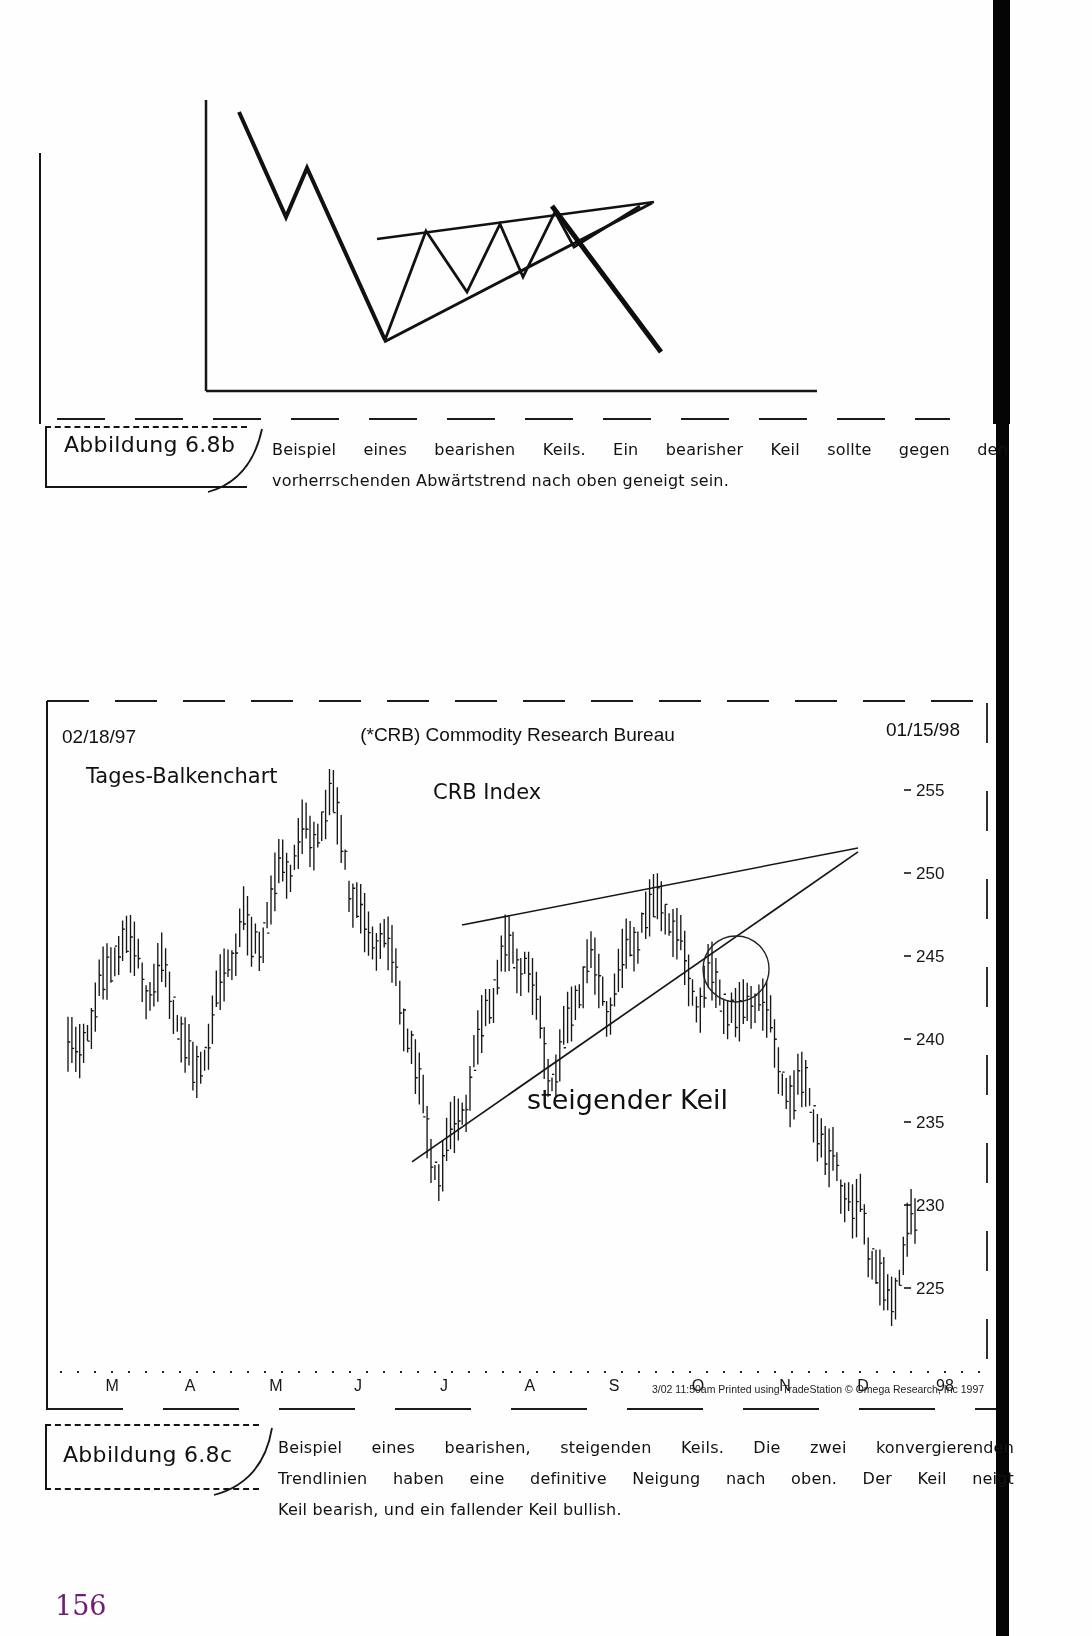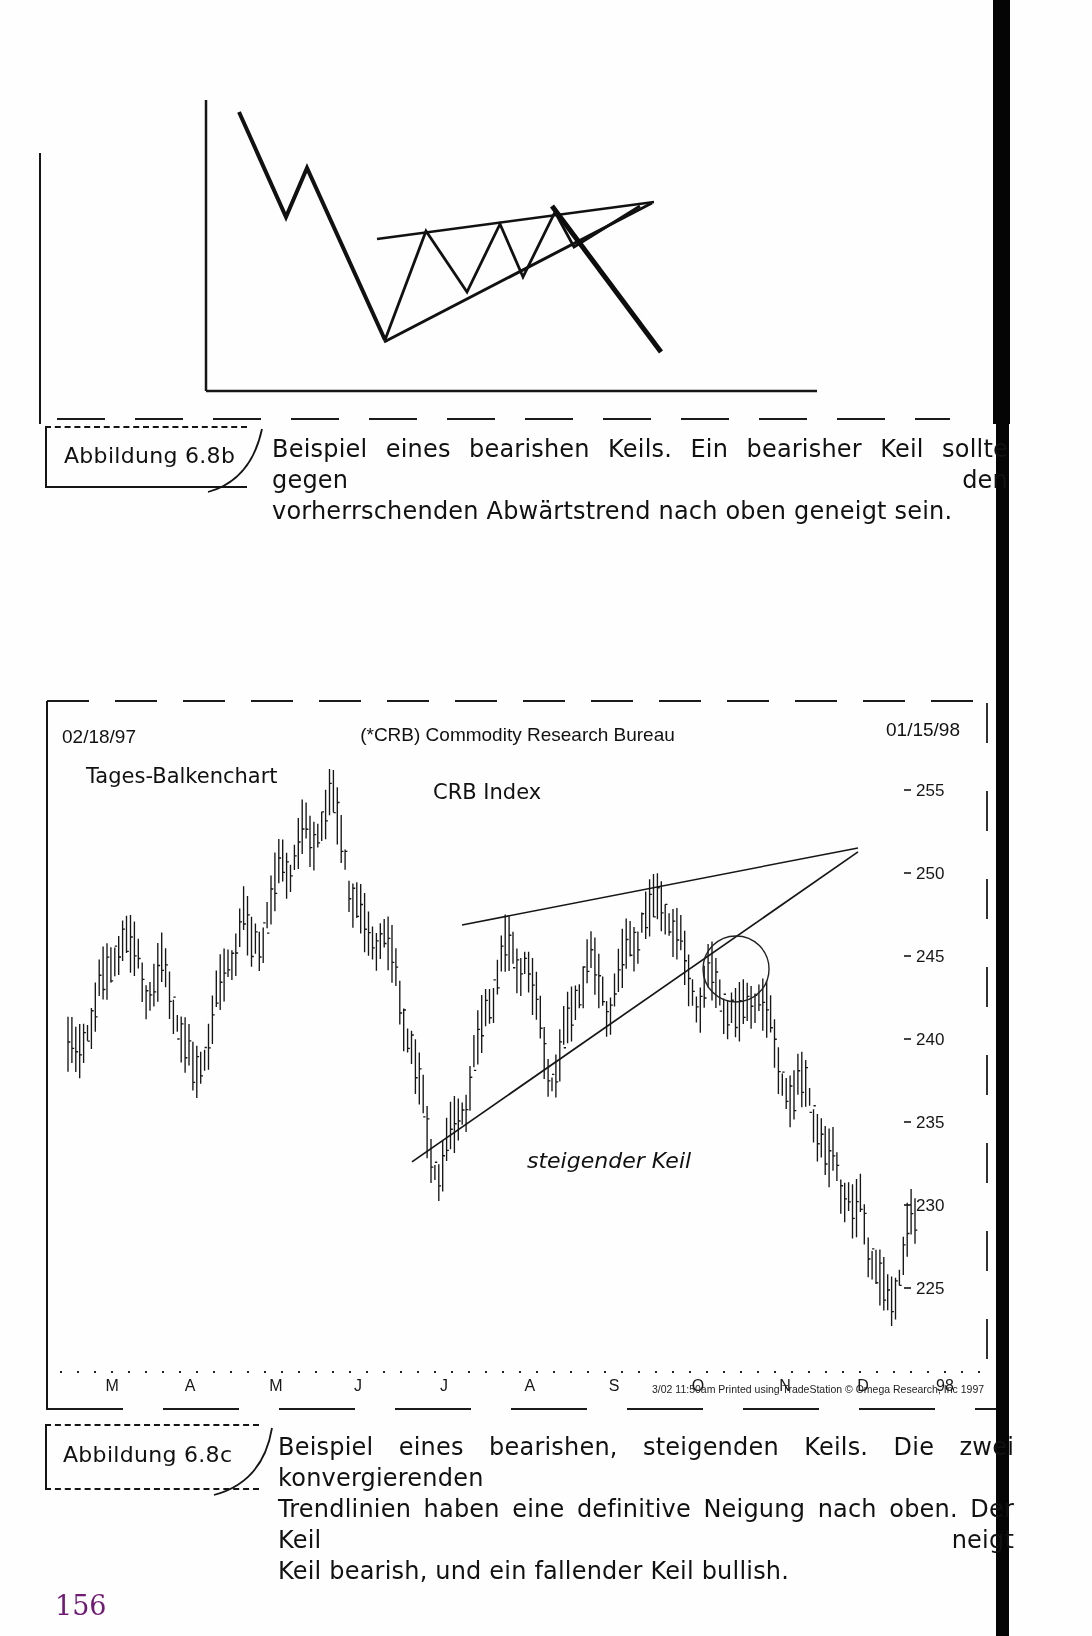--- a/index.html
+++ b/index.html
@@ -2,21 +2,21 @@
 <html><head>
 <meta charset="utf-8">
 <style>
   html,body{margin:0;padding:0;background:#e8e8e8;}
   .page{position:relative;width:1092px;height:1636px;background:#fefefe;overflow:hidden;
         font-family:"DejaVu Sans",sans-serif;color:#111;}
   .abs{position:absolute;}
   .decor,.chartsvg{position:absolute;left:0;top:0;pointer-events:none;}
   .book{font-family:"DejaVu Sans",sans-serif;}
   .chart-text{font-family:"Liberation Sans",sans-serif;}
-  .caption{line-height:31px;font-size:24px;letter-spacing:0.2px;}
+  .caption{line-height:31px;font-size:16px;letter-spacing:0.2px;}
   .caption .jl{text-align:justify;text-align-last:justify;}
   .capbox-label{font-size:22px;letter-spacing:0.3px;}
   .capbox-b{left:45px;top:426px;width:200px;height:58px;
             border-left:2px solid #151515;border-top:2px dashed #151515;border-bottom:2px solid #151515;}
   .capbox-c{left:45px;top:1424px;width:212px;height:62px;
             border-left:2px solid #151515;border-top:2px dashed #151515;border-bottom:2px dashed #151515;}
   .scanbar{background:#050505;}
   .pageno{font-family:"DejaVu Serif",serif;font-size:27px;color:#701a75;}
 </style>
 </head>
@@ -38,33 +38,33 @@
     <path d="M 57 419 H 950" stroke="#1b1b1b" stroke-width="2" stroke-dasharray="48 30" fill="none"></path>
     <path d="M 262 429 Q 251 480 208 492" stroke="#151515" stroke-width="1.8" fill="none"></path>
     <path d="M 47 701 H 990" stroke="#1b1b1b" stroke-width="2" stroke-dasharray="42 26" fill="none"></path>
     <path d="M 47 701 V 1410" stroke="#151515" stroke-width="2" fill="none"></path>
     <path d="M 987 703 V 1360" stroke="#1b1b1b" stroke-width="1.8" stroke-dasharray="40 48" fill="none"></path>
     <path d="M 47 1409 H 996" stroke="#1b1b1b" stroke-width="2" stroke-dasharray="76 40" fill="none"></path>
     <path d="M 272 1428 Q 263 1482 214 1495" stroke="#151515" stroke-width="1.8" fill="none"></path>
   </svg>
 
   <div class="abs capbox-b">
-    <div class="abs capbox-label" style="left:17px;top:15px;">Abbildung 6.8b</div>
+    <div class="abs capbox-label" style="left:17px;top:4px;">Abbildung 6.8b</div>
   </div>
   <div class="abs caption book" style="left:272px;top:434px;width:736px;">
     <div class="jl">Beispiel eines bearishen Keils. Ein bearisher Keil sollte gegen den</div>
     <div>vorherrschenden Abwärtstrend nach oben geneigt sein.</div>
   </div>
 
   <div class="abs chart-text" style="left:62px;top:726px;font-size:19px;">02/18/97</div>
   <div class="abs chart-text" style="left:47px;top:724px;width:941px;text-align:center;font-size:19px;">(*CRB) Commodity Research Bureau</div>
   <div class="abs chart-text" style="left:886px;top:719px;font-size:19px;">01/15/98</div>
   <div class="abs book" style="left:86px;top:764px;font-size:21px;">Tages-Balkenchart</div>
   <div class="abs book" style="left:398px;top:780px;font-size:21px;margin-left:35px;">CRB Index</div>
-  <div class="abs book" style="left:527px;top:1148px;font-size:22px;font-style:italic;">steigender Keil</div>
+  <div class="abs book" style="left:527px;top:1084px;font-size:27px;">steigender Keil</div>
   <div class="abs chart-text" style="left:652px;top:1383px;font-size:10.5px;color:#222;">3/02 11:50am Printed using TradeStation © Omega Research, Inc  1997</div>
 
   <svg id="chart-svg" class="chartsvg" width="1092" height="1636" viewBox="0 0 1092 1636">
       <path d="M68.0 1016.7V1071.7M68.0 1042.0h2.3M71.9 1016.9V1063.1M71.9 1048.4h2.3M75.8 1026.7V1071.9M75.8 1051.7h2.3M79.7 1024.1V1078.3M79.7 1054.9h2.3M83.6 1023.8V1063.0M83.6 1032.6h2.3M87.5 1025.1V1040.8M87.5 1041.1h2.3M91.4 1007.9V1048.9M91.4 1010.7h2.3M95.3 982.4V1031.8M95.3 1016.8h2.3M99.2 959.6V996.0M99.2 975.2h2.3M103.1 946.6V999.6M103.1 989.5h2.3M107.0 943.3V999.8M107.0 957.1h2.3M110.9 947.3V982.8M110.9 980.8h2.3M114.8 947.6V976.2M114.8 946.1h2.3M118.7 935.9V975.1M118.7 957.0h2.3M122.6 920.6V960.9M122.6 929.1h2.3M126.5 915.8V953.0M126.5 951.3h2.3M130.5 914.9V972.7M130.5 937.0h2.3M134.4 921.4V976.1M134.4 955.9h2.3M138.3 938.7V968.6M138.3 958.5h2.3M142.2 962.4V1002.0M142.2 979.3h2.3M146.1 985.3V1019.3M146.1 990.7h2.3M150.0 982.0V1010.7M150.0 994.8h2.3M153.9 963.7V1006.5M153.9 991.8h2.3M157.8 943.1V1001.7M157.8 965.5h2.3M161.7 932.5V982.0M161.7 970.3h2.3M165.6 948.3V987.2M165.6 964.9h2.3M169.5 971.4V1019.1M169.5 1001.4h2.3M173.4 999.8V1034.1M173.4 997.1h2.3M177.3 1015.1V1031.7M177.3 1039.0h2.3M181.2 1016.6V1062.6M181.2 1023.9h2.3M185.1 1017.3V1072.8M185.1 1057.7h2.3M189.0 1024.1V1065.6M189.0 1040.9h2.3M192.9 1041.8V1090.6M192.9 1082.4h2.3M196.8 1045.8V1098.0M196.8 1056.6h2.3M200.7 1051.8V1083.7M200.7 1075.8h2.3M204.6 1049.7V1070.8M204.6 1047.5h2.3M208.5 1023.7V1069.7M208.5 1047.8h2.3M212.4 995.5V1044.0M212.4 1014.8h2.3M216.3 970.4V1007.0M216.3 1003.1h2.3M220.2 954.2V1010.1M220.2 982.2h2.3M224.1 948.5V1001.5M224.1 973.1h2.3M228.0 949.6V977.0M228.0 969.9h2.3M231.9 950.3V979.9M231.9 953.2h2.3M235.8 933.6V976.0M235.8 953.0h2.3M239.7 908.4V946.9M239.7 921.8h2.3M243.6 886.2V930.0M243.6 924.0h2.3M247.5 896.1V955.6M247.5 914.8h2.3M251.5 916.8V966.8M251.5 956.5h2.3M255.4 923.5V953.8M255.4 931.8h2.3M259.3 931.8V971.1M259.3 957.0h2.3M263.2 927.6V962.9M263.2 922.8h2.3M267.1 901.9V928.2M267.1 933.1h2.3M271.0 875.5V924.6M271.0 889.0h2.3M274.9 852.4V911.3M274.9 893.3h2.3M278.8 839.1V883.2M278.8 858.0h2.3M282.7 839.5V881.4M282.7 872.4h2.3M286.6 852.8V898.7M286.6 861.9h2.3M290.5 864.8V891.9M290.5 875.8h2.3M294.4 844.7V869.9M294.4 855.9h2.3M298.3 817.9V869.0M298.3 842.0h2.3M302.2 799.5V853.9M302.2 829.0h2.3M306.1 802.5V838.6M306.1 829.2h2.3M310.0 815.7V866.9M310.0 847.6h2.3M313.9 821.7V870.5M313.9 834.6h2.3M317.8 823.8V847.5M317.8 842.8h2.3M321.7 811.8V841.1M321.7 811.8h2.3M325.6 789.8V839.3M325.6 820.8h2.3M329.5 769.0V815.3M329.5 783.3h2.3M333.4 769.9V812.3M333.4 812.6h2.3M337.3 787.2V844.4M337.3 802.5h2.3M341.2 814.9V863.0M341.2 851.3h2.3M345.1 849.6V869.7M345.1 851.3h2.3M349.0 880.8V912.0M349.0 898.7h2.3M352.9 883.5V927.8M352.9 888.2h2.3M356.8 882.3V918.0M356.8 916.3h2.3M360.7 883.9V933.5M360.7 904.5h2.3M364.6 892.9V952.3M364.6 929.2h2.3M368.5 911.6V955.7M368.5 932.6h2.3M372.5 926.6V959.4M372.5 947.8h2.3M376.4 932.9V970.8M376.4 940.9h2.3M380.3 923.3V958.9M380.3 933.7h2.3M384.2 919.0V947.4M384.2 943.5h2.3M388.1 916.4V970.3M388.1 938.3h2.3M392.0 925.1V982.7M392.0 962.3h2.3M395.9 948.2V985.9M395.9 967.1h2.3M399.8 980.7V1024.6M399.8 1013.0h2.3M403.7 1008.6V1051.2M403.7 1010.0h2.3M407.6 1028.4V1052.5M407.6 1048.3h2.3M411.5 1030.7V1064.1M411.5 1035.0h2.3M415.4 1039.2V1094.0M415.4 1077.7h2.3M419.3 1052.6V1104.5M419.3 1068.8h2.3M423.2 1074.8V1113.2M423.2 1116.8h2.3M427.1 1106.0V1158.3M427.1 1118.9h2.3M431.0 1139.1V1183.0M431.0 1167.1h2.3M434.9 1164.9V1179.9M434.9 1162.2h2.3M438.8 1164.3V1200.9M438.8 1185.8h2.3M442.7 1139.9V1191.5M442.7 1155.7h2.3M446.6 1117.8V1161.0M446.6 1150.4h2.3M450.5 1101.8V1149.3M450.5 1129.2h2.3M454.4 1096.1V1153.1M454.4 1123.7h2.3M458.3 1098.6V1140.4M458.3 1121.0h2.3M462.2 1102.5V1124.8M462.2 1110.0h2.3M466.1 1094.7V1131.9M466.1 1109.6h2.3M470.0 1066.0V1110.8M470.0 1077.2h2.3M473.9 1034.9V1067.3M473.9 1070.3h2.3M477.8 1010.3V1064.4M477.8 1029.4h2.3M481.7 995.1V1052.9M481.7 1035.7h2.3M485.6 989.1V1026.3M485.6 1000.4h2.3M489.5 989.1V1023.8M489.5 1017.7h2.3M493.5 987.9V1023.0M493.5 979.9h2.3M497.4 959.8V994.4M497.4 987.8h2.3M501.3 935.4V971.5M501.3 946.1h2.3M505.2 914.4V971.8M505.2 954.9h2.3M509.1 916.3V970.9M509.1 935.2h2.3M513.0 931.8V963.8M513.0 967.7h2.3M516.9 948.5V993.3M516.9 959.9h2.3M520.8 958.0V996.0M520.8 973.8h2.3M524.7 951.7V974.1M524.7 958.3h2.3M528.6 951.7V992.6M528.6 974.0h2.3M532.5 958.1V1014.9M532.5 985.1h2.3M536.4 971.7V1019.7M536.4 999.4h2.3M540.3 995.8V1038.5M540.3 1028.2h2.3M544.2 1027.0V1078.9M544.2 1043.6h2.3M548.1 1059.1V1096.8M548.1 1080.9h2.3M552.0 1077.4V1091.2M552.0 1074.3h2.3M555.9 1054.5V1097.5M555.9 1081.8h2.3M559.8 1029.2V1081.4M559.8 1041.8h2.3M563.7 1005.9V1044.8M563.7 1047.7h2.3M567.6 991.7V1043.2M567.6 1008.1h2.3M571.5 986.4V1041.5M571.5 1025.1h2.3M575.4 985.5V1020.1M575.4 990.3h2.3M579.3 984.3V1008.3M579.3 1004.8h2.3M583.2 966.3V1008.2M583.2 967.0h2.3M587.1 939.2V983.2M587.1 971.3h2.3M591.0 931.2V968.1M591.0 949.7h2.3M594.9 937.5V994.8M594.9 974.9h2.3M598.8 953.8V1008.3M598.8 975.7h2.3M602.7 976.4V1005.8M602.7 1001.6h2.3M606.6 1001.1V1036.7M606.6 1011.6h2.3M610.5 997.4V1034.8M610.5 1005.1h2.3M614.5 973.6V1006.5M614.5 994.0h2.3M618.4 948.8V992.0M618.4 969.8h2.3M622.3 928.8V988.1M622.3 964.7h2.3M626.2 918.5V968.8M626.2 939.5h2.3M630.1 921.0V956.5M630.1 955.2h2.3M634.0 926.9V971.4M634.0 932.3h2.3M637.9 931.5V963.7M637.9 949.8h2.3M641.8 912.5V932.7M641.8 913.7h2.3M645.7 891.6V938.9M645.7 927.6h2.3M649.6 879.2V936.5M649.6 894.3h2.3M653.5 874.1V917.2M653.5 916.9h2.3M657.4 873.2V919.3M657.4 887.7h2.3M661.3 881.3V931.3M661.3 912.9h2.3M665.2 904.2V934.5M665.2 904.4h2.3M669.1 913.3V935.8M669.1 932.0h2.3M673.0 909.0V957.1M673.0 921.1h2.3M676.9 908.1V959.5M676.9 940.0h2.3M680.8 914.9V950.2M680.8 941.1h2.3M684.7 930.7V984.9M684.7 960.7h2.3M688.6 954.4V1006.2M688.6 978.5h2.3M692.5 979.2V1005.7M692.5 991.3h2.3M696.4 996.6V1022.6M696.4 1006.8h2.3M700.3 987.4V1032.8M700.3 996.3h2.3M704.2 965.7V1007.8M704.2 998.0h2.3M708.1 944.0V987.3M708.1 962.9h2.3M712.0 941.5V1000.4M712.0 982.4h2.3M715.9 958.1V1007.9M715.9 972.0h2.3M719.8 979.4V1005.6M719.8 1011.1h2.3M723.7 998.5V1034.0M723.7 994.2h2.3M727.6 1000.2V1039.3M727.6 1024.9h2.3M731.5 992.4V1022.9M731.5 1000.2h2.3M735.5 988.0V1037.3M735.5 1027.5h2.3M739.4 982.1V1041.6M739.4 1000.6h2.3M743.3 979.2V1023.9M743.3 1017.4h2.3M747.2 982.8V1021.1M747.2 996.3h2.3M751.1 986.0V1028.8M751.1 1006.2h2.3M755.0 993.4V1022.9M755.0 995.3h2.3M758.9 984.6V1010.9M758.9 1004.8h2.3M762.8 978.4V1030.8M762.8 1002.3h2.3M766.7 981.6V1037.7M766.7 1009.8h2.3M770.6 995.2V1032.5M770.6 1027.7h2.3M774.5 1019.3V1067.7M774.5 1039.2h2.3M778.4 1047.3V1094.0M778.4 1071.6h2.3M782.3 1073.5V1095.8M782.3 1072.1h2.3M786.2 1078.1V1108.9M786.2 1101.4h2.3M790.1 1075.4V1127.2M790.1 1086.0h2.3M794.0 1070.3V1119.4M794.0 1110.6h2.3M797.9 1053.8V1094.7M797.9 1070.7h2.3M801.8 1051.7V1107.2M801.8 1092.3h2.3M805.7 1059.9V1106.7M805.7 1067.6h2.3M809.6 1087.9V1105.7M809.6 1112.4h2.3M813.5 1109.2V1142.4M813.5 1105.7h2.3M817.4 1114.0V1161.4M817.4 1143.7h2.3M821.3 1118.2V1157.4M821.3 1134.2h2.3M825.2 1126.0V1174.9M825.2 1164.0h2.3M829.1 1128.4V1187.2M829.1 1150.7h2.3M833.0 1127.0V1170.7M833.0 1155.8h2.3M836.9 1152.3V1180.9M836.9 1165.4h2.3M840.8 1179.4V1213.7M840.8 1185.7h2.3M844.7 1182.8V1222.3M844.7 1198.9h2.3M848.6 1182.2V1211.0M848.6 1201.9h2.3M852.5 1184.3V1238.4M852.5 1218.3h2.3M856.5 1179.1V1237.2M856.5 1201.6h2.3M860.4 1173.8V1211.9M860.4 1209.3h2.3M864.3 1204.2V1244.5M864.3 1213.4h2.3M868.2 1237.4V1277.3M868.2 1259.0h2.3M872.1 1250.9V1279.5M872.1 1248.8h2.3M876.0 1249.7V1284.1M876.0 1282.7h2.3M879.9 1249.6V1305.6M879.9 1263.1h2.3M883.8 1257.1V1310.6M883.8 1300.1h2.3M887.7 1274.3V1310.2M887.7 1290.0h2.3M891.6 1276.6V1326.1M891.6 1311.6h2.3M895.5 1277.7V1319.6M895.5 1280.9h2.3M899.4 1269.7V1285.5M899.4 1285.4h2.3M903.3 1236.8V1275.0M903.3 1244.8h2.3M907.2 1202.8V1256.8M907.2 1233.5h2.3M911.1 1189.0V1234.6M911.1 1213.6h2.3M915.0 1198.2V1243.8M915.0 1230.1h2.3" stroke="#161616" stroke-width="1.35" fill="none"></path>
       <line x1="411.9667" y1="1161.8400000000001" x2="857.9969" y2="851.9179999999999" stroke="#161616" stroke-width="1.7"></line>
       <line x1="462.0244" y1="924.958" x2="857.9969" y2="847.9340000000002" stroke="#161616" stroke-width="1.5"></line>
       <circle cx="736.0288999999999" cy="968.9480000000001" r="33" stroke="#222" stroke-width="1.4" fill="none"></circle>
       <line x1="904" y1="790" x2="911" y2="790" stroke="#161616" stroke-width="1.6"></line>
       <text x="916" y="796" font-size="17" fill="#161616" font-family="&quot;Liberation Sans&quot;, sans-serif">255</text>
       <line x1="904" y1="873" x2="911" y2="873" stroke="#161616" stroke-width="1.6"></line>

